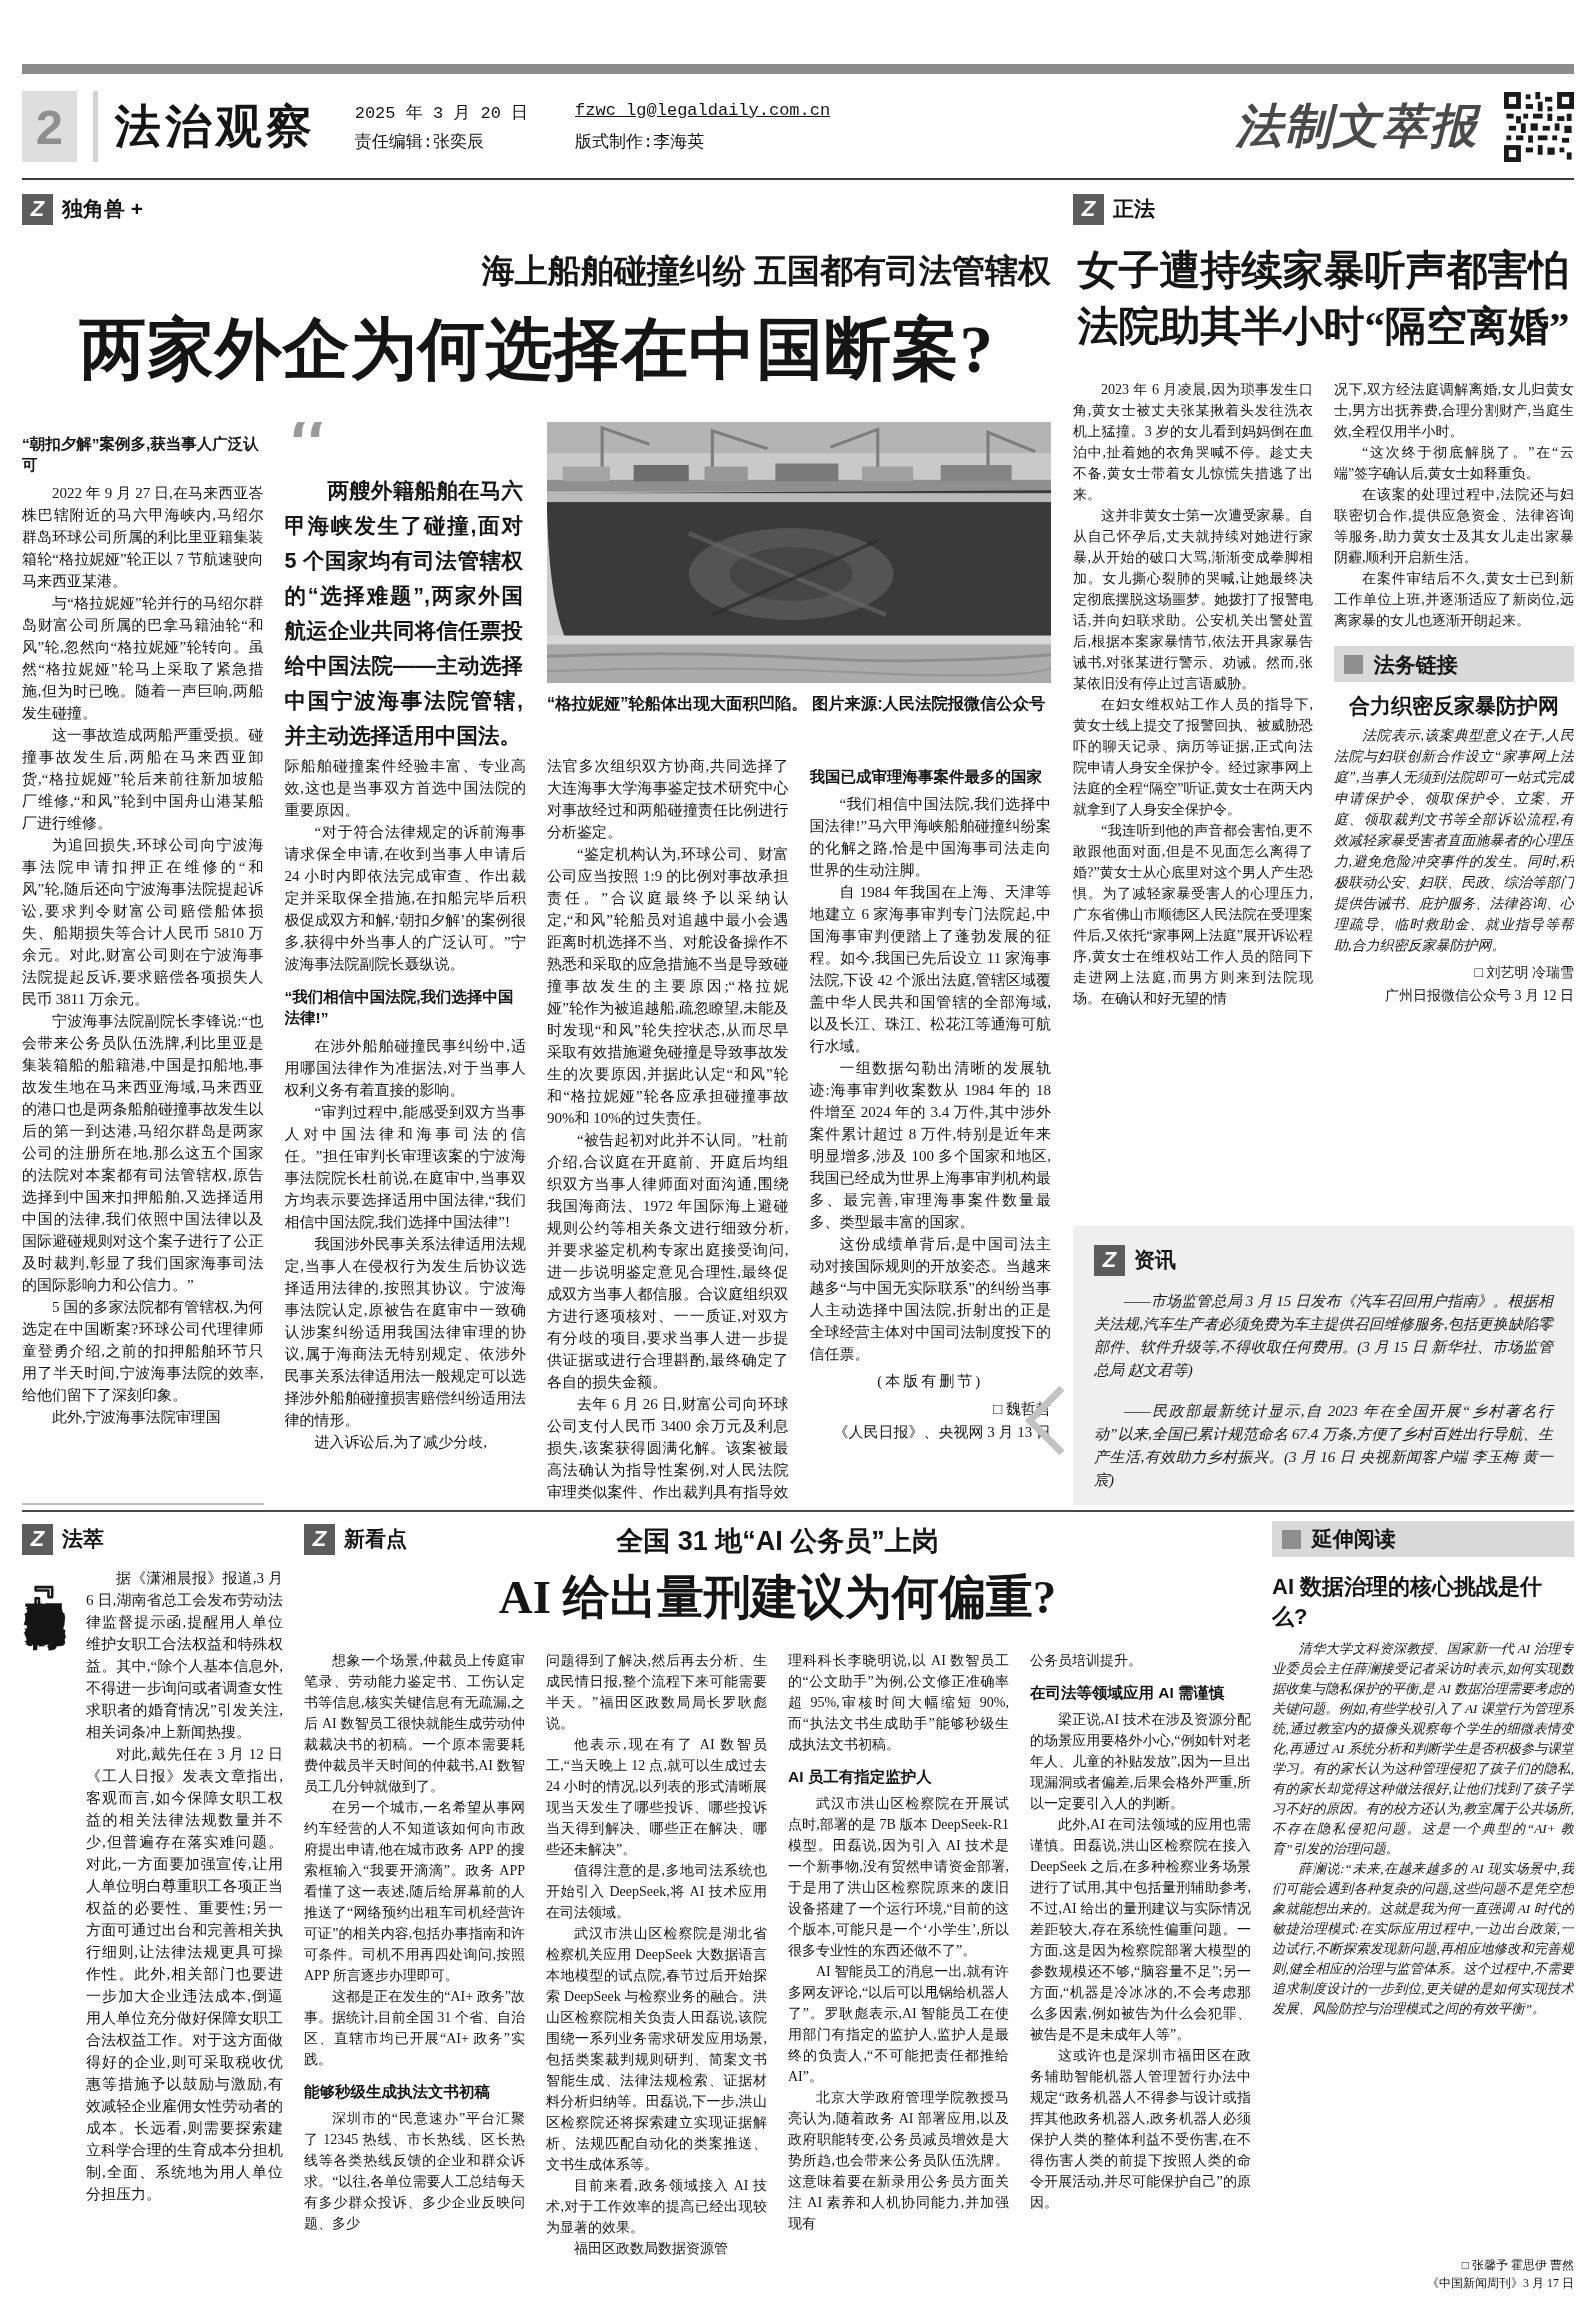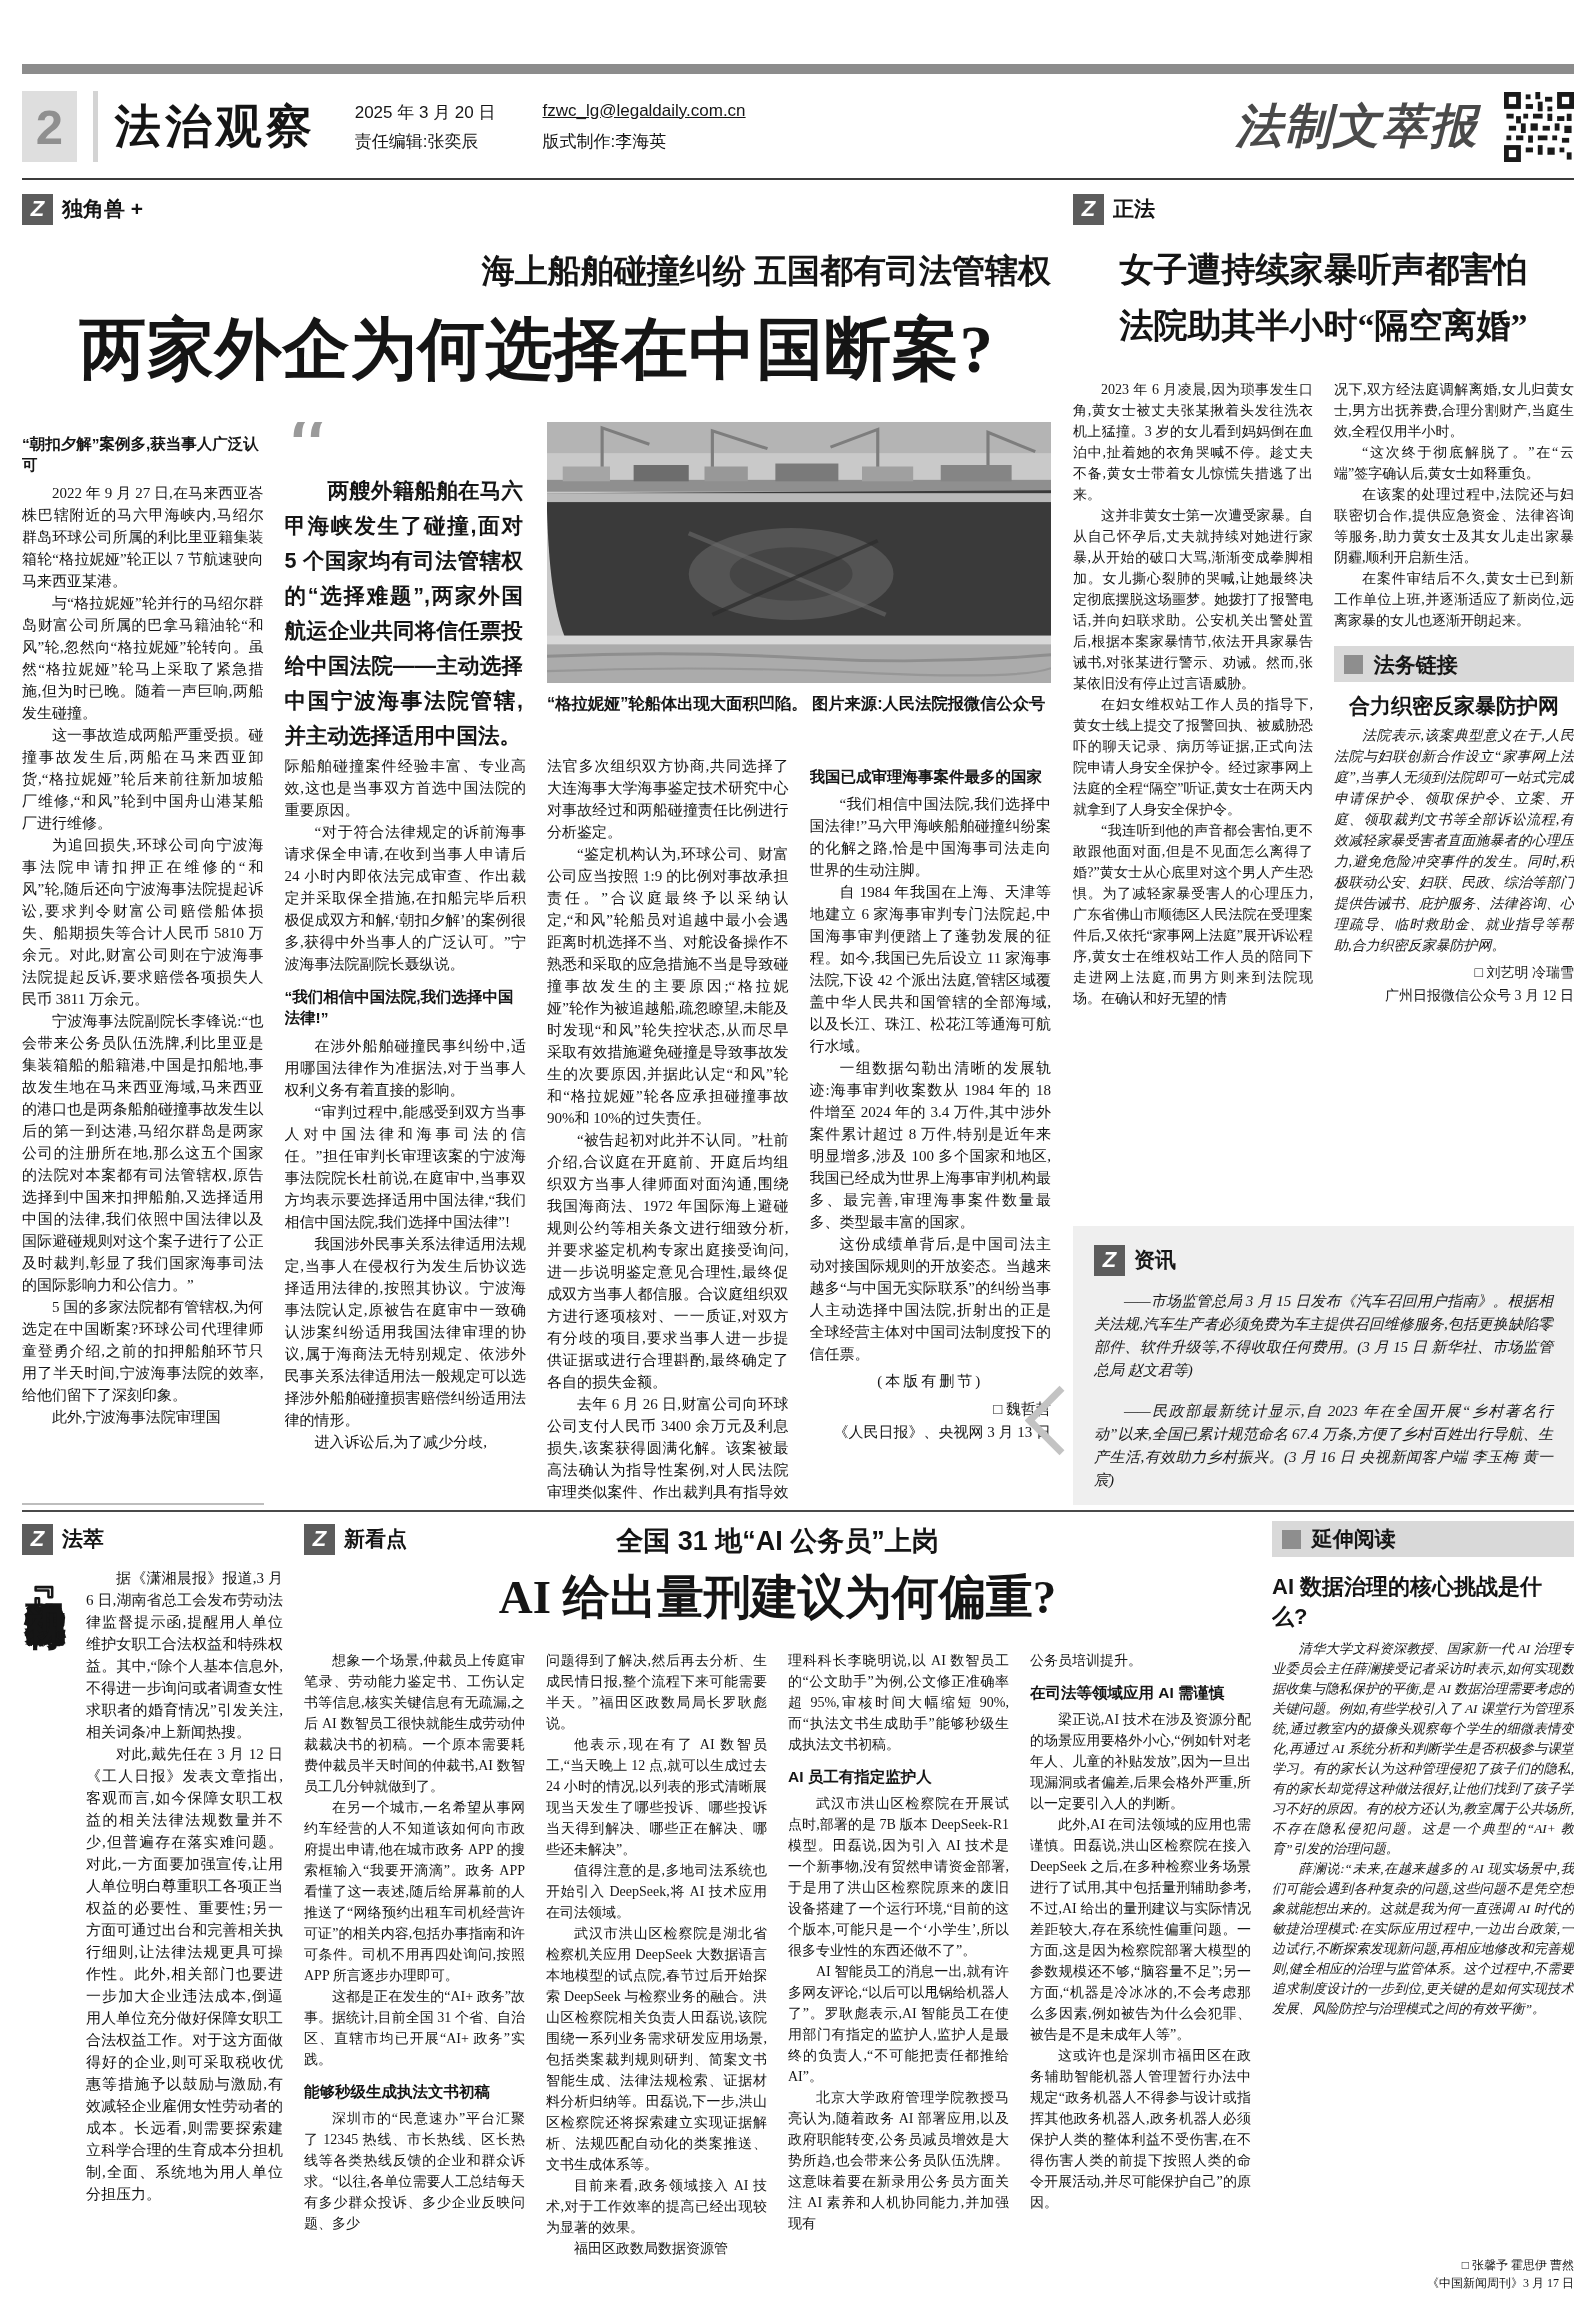--- a/index.html
+++ b/index.html
@@ -12,21 +12,21 @@
 
   
   .topbar { position:absolute; left:22px; right:21px; top:64px; height:9.6px; background:#8c8c8c; }
   .header { position:absolute; left:22px; right:21px; top:83px; height:87px; display:flex; align-items:center; gap:16.3px; }
   .pagenum { width:55px; height:71px; background:#dedede; color:#8f8f8f;
     font-family:"Liberation Sans","DejaVu Sans",sans-serif; font-size:49px; font-weight:bold;
     display:flex; align-items:center; justify-content:center; }
   .pagenum-bar { width:5.2px; height:71px; background:#d4d4d4; }
   .section-title { font-family:"Liberation Sans","DejaVu Sans",sans-serif; font-weight:900; font-size:46px; letter-spacing:4.4px; }
   .meta { display:grid; grid-template-columns:auto auto; gap:6px 47px; margin-left:22px;
-    font-family:Liberation Sans, sans-serif; font-size:17px; }
+    font-family:Liberation Mono, monospace; font-size:17px; }
   .meta .email { text-decoration:underline; }
   .masthead { margin-left:auto; display:flex; align-items:center; gap:26px; }
   .masthead-text { font-style:italic; font-weight:bold; font-size:47px; color:#4a4a4a; letter-spacing:1.5px;
     font-family:"DejaVu Serif","Liberation Serif",serif; }
   .qr { width:70px; height:70px; }
   .header-rule { position:absolute; left:22px; right:21px; top:178px; height:2.2px; background:#3c3c3c; }
 
   
   .marker { display:flex; align-items:center; gap:9px; height:36px; flex:none; }
   .zlogo { width:31px; height:31px; background:#5c5c5c; color:#fff; display:flex; align-items:center; justify-content:center;
@@ -63,21 +63,21 @@
   .c2 { grid-row:2; grid-column:2; }
   .c3 { grid-row:2; grid-column:3; }
   .c4 { grid-row:2; grid-column:4; }
   .qmark { display:block; height:47px; font-size:89px; line-height:58px; color:#9a9a9a; font-family:"DejaVu Serif",serif; }
   .pullquote { font-family:"Liberation Sans","DejaVu Sans",sans-serif; font-weight:bold; font-size:21.5px; line-height:35px;
     text-align:justify; margin:4.4px 0 0 0; text-indent:2em; }
   .shipimg { width:100%; height:261px; display:block; }
   .caption { font-family:"Liberation Sans","DejaVu Sans",sans-serif; font-weight:bold; font-size:16.3px; line-height:24px; margin-top:7.4px; }
 
   .a2 { flex:1; display:flex; flex-direction:column; overflow:hidden; }
-  .a2-headline { text-align:center; font-weight:900; font-size:34px; line-height:56px; margin-top:15px; }
+  .a2-headline { text-align:center; font-weight:900; font-size:41px; line-height:56px; margin-top:15px; }
   .a2-body { display:flex; gap:21px; margin-top:25px; font-size:14px; line-height:21px; flex:none; height:829px; overflow:hidden; }
   .a2a,.a2b { flex:1; overflow:hidden; }
   .linkbox { margin-top:15px; }
   .linktitle { font-family:"Liberation Sans","DejaVu Sans",sans-serif; font-weight:bold; font-size:21px; text-align:center; margin:13.3px 0 9px 0; }
   .linkbody { font-size:14px; line-height:21px; }
   .zixun { margin-top:18px; background:#efefef; padding:16.3px 21px 7.4px 21px; flex:1; overflow:hidden; }
   .zixun-items { margin-top:12px; font-size:15px; line-height:23px; }
   .zixun-items .para { margin-bottom:18px; }
 
   .fold-mark { position:absolute; left:1035px; top:1396px; width:49px; height:49px;

